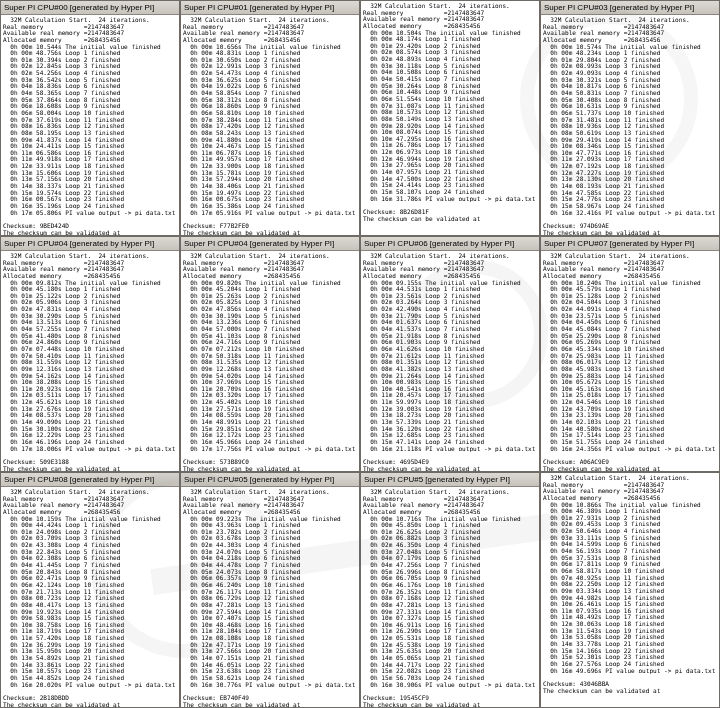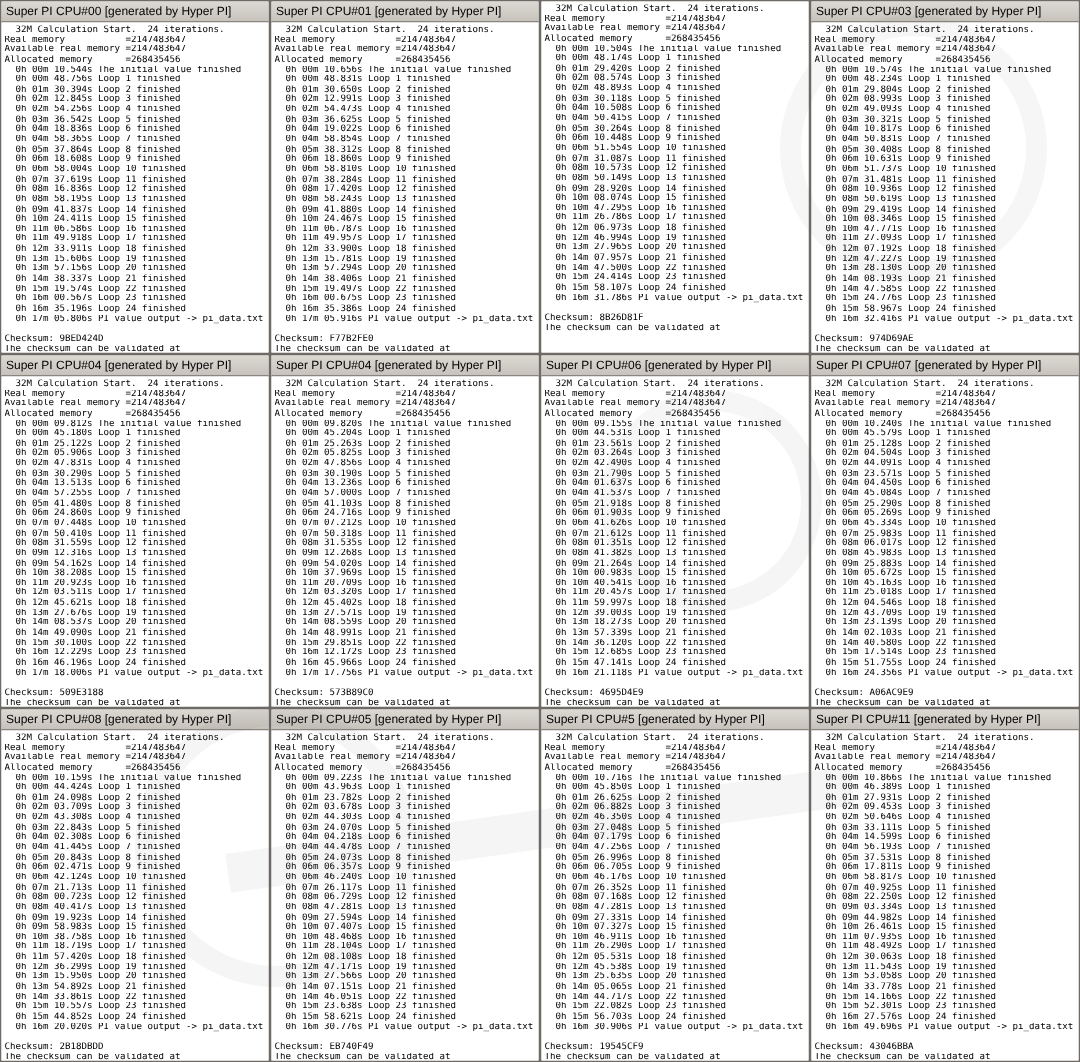--- a/index.html
+++ b/index.html
@@ -474,23 +474,20 @@
           <div class="line">  0h 15m 22.082s Loop 23 finished</div>
           <div class="line">  0h 15m 56.703s Loop 24 finished</div>
           <div class="line">  0h 16m 30.906s PI value output -&gt; pi_data.txt</div>
           <div class="line">&nbsp;</div>
           <div class="line">Checksum: 19545CF9</div>
           <div class="line">The checksum can be validated at</div>
         </div>
   </div>
 
   <div class="window">
-    <div class="titlebar">
-      <span class="title-text">Super PI CPU#11 [generated by Hyper PI]</span>
-    </div>
     <div class="console">
           <div class="line">  32M Calculation Start.  24 iterations.</div>
           <div class="line">Real memory           =2147483647</div>
           <div class="line">Available real memory =2147483647</div>
           <div class="line">Allocated memory      =268435456</div>
           <div class="line">  0h 00m 10.866s The initial value finished</div>
           <div class="line">  0h 00m 46.389s Loop 1 finished</div>
           <div class="line">  0h 01m 27.931s Loop 2 finished</div>
           <div class="line">  0h 02m 09.453s Loop 3 finished</div>
           <div class="line">  0h 02m 50.646s Loop 4 finished</div>

